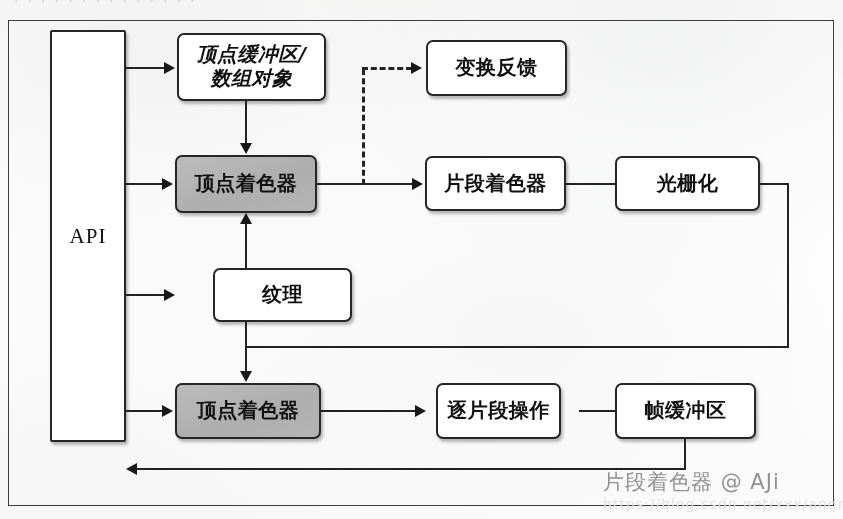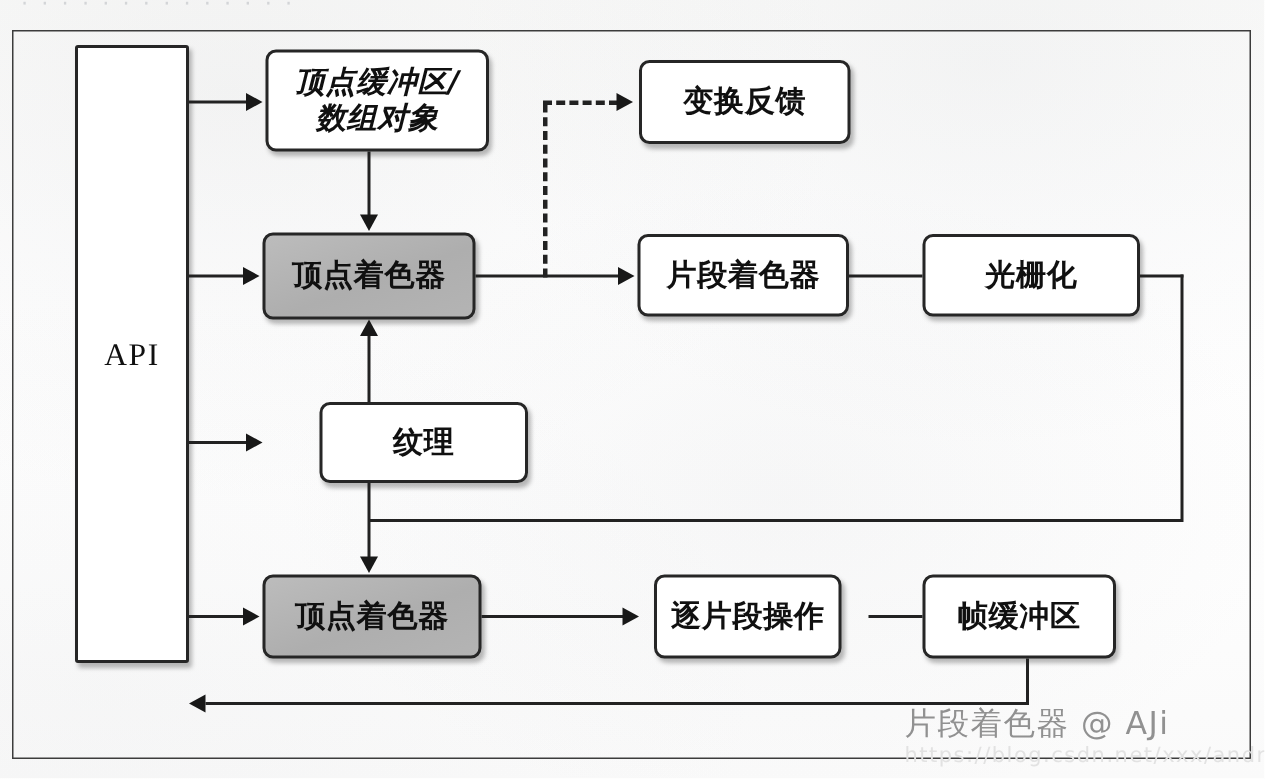--- a/index.html
+++ b/index.html
@@ -197,21 +197,21 @@
   </div>
 
   <div class="node shaded" style="left:175px; top:383px; width:146px; height:56px;">
     <span>顶点着色器</span>
   </div>
 
   <div class="node" style="left:436px; top:383px; width:125px; height:56px;justify-content:center;">
     <span>逐片段操作</span>
   </div>
 
-  <div class="node" style="left:615px; top:383px; width:129px; height:56px;">
+  <div class="node" style="left:615px; top:383px; width:141px; height:56px;">
     <span>帧缓冲区</span>
   </div>
 
   <div class="seg h" style="left:126px; top:67px; width:39px;"></div>
   <div class="arrow right" style="left:164px; top:62px;"></div>
 
   <div class="seg h" style="left:126px; top:183px; width:37px;"></div>
   <div class="arrow right" style="left:162px; top:178px;"></div>
 
   <div class="seg h" style="left:126px; top:294px; width:39px;"></div>

